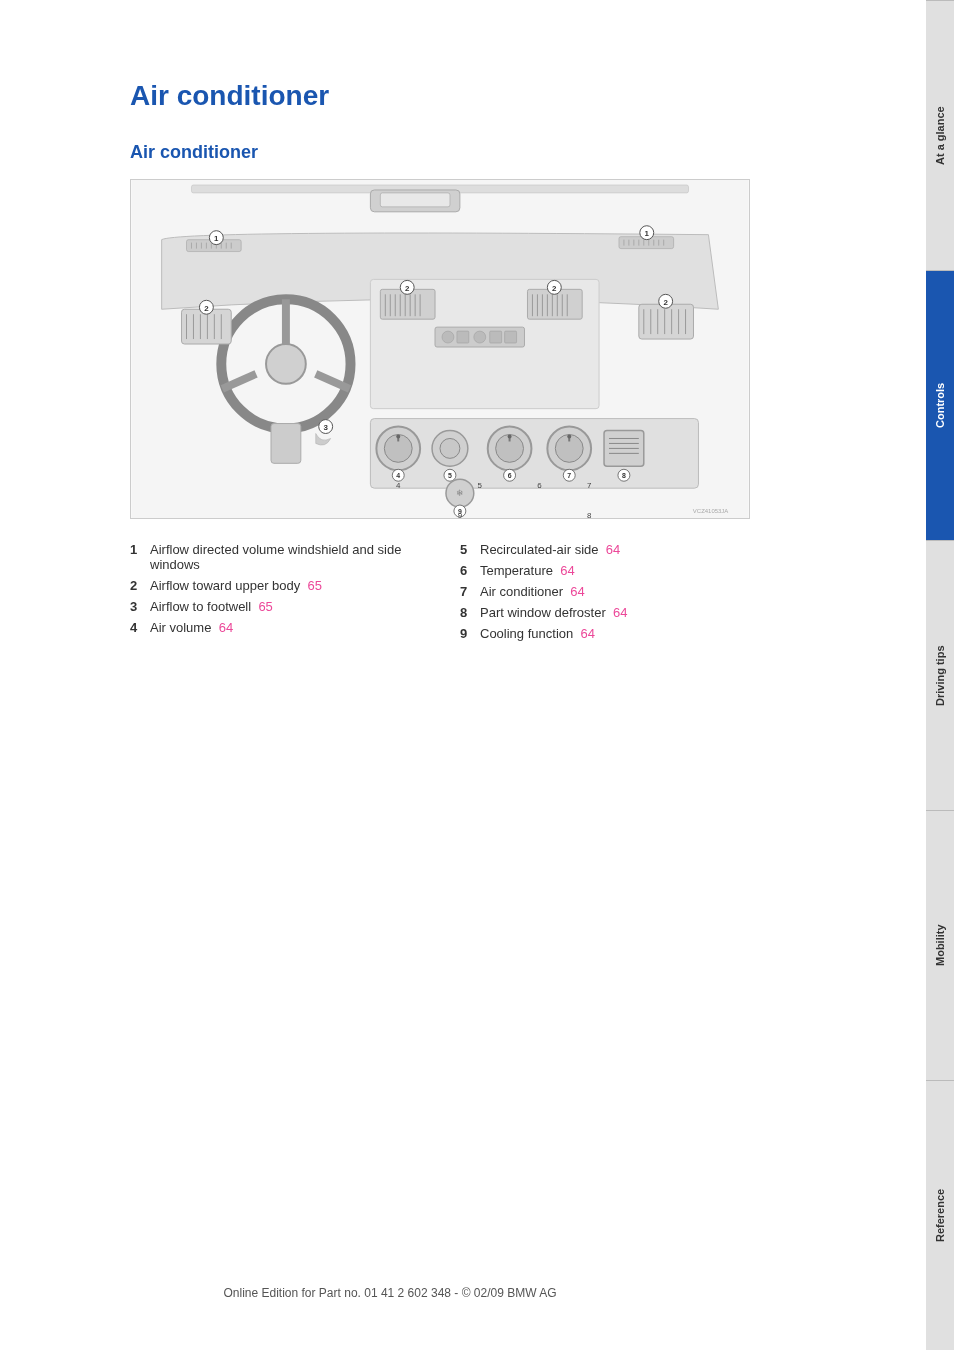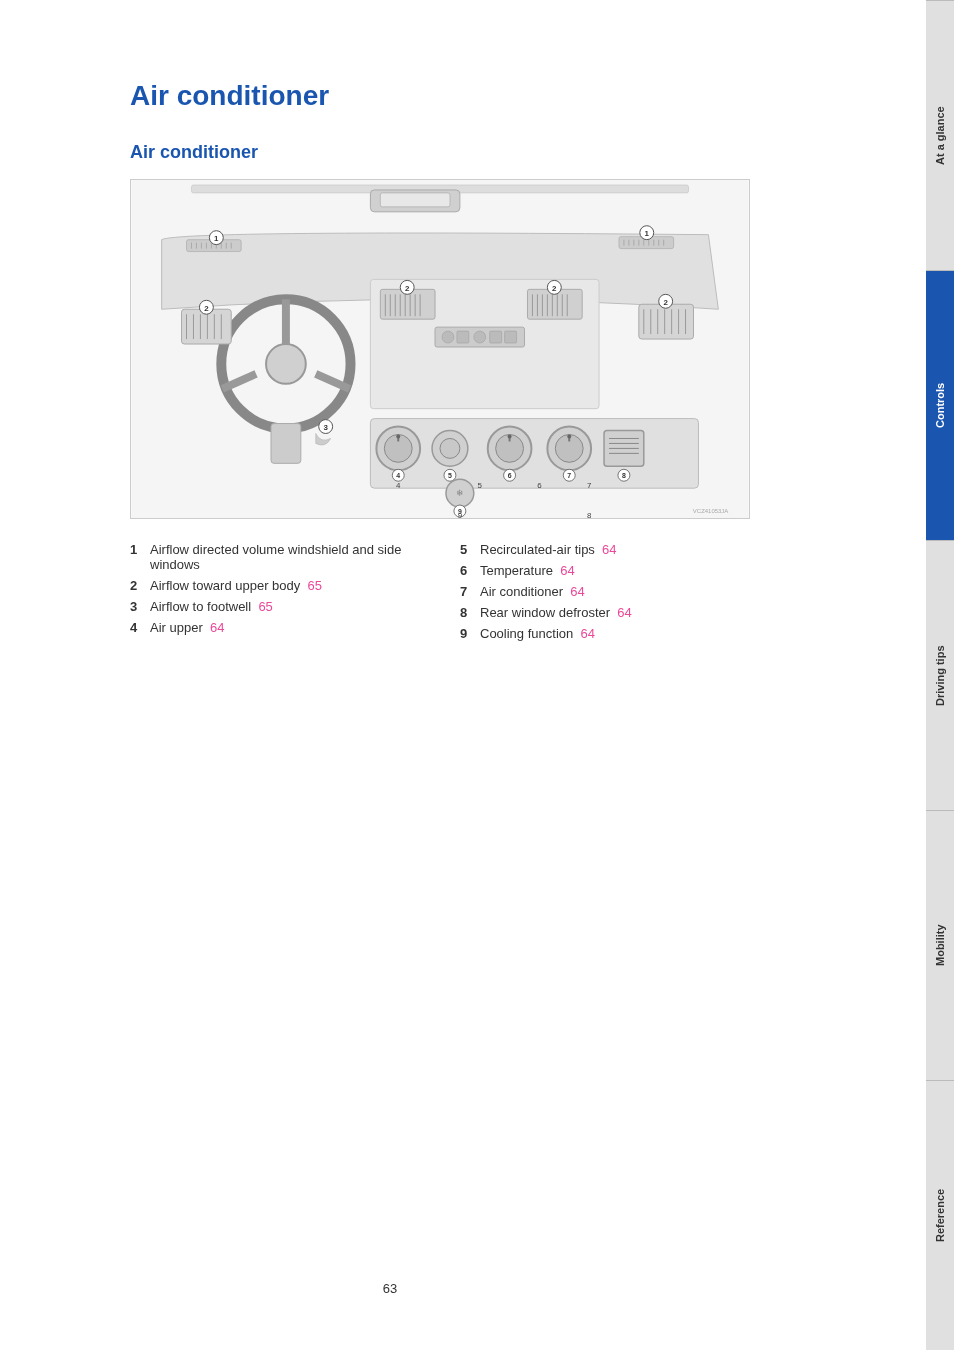--- a/index.html
+++ b/index.html
@@ -332,67 +332,67 @@
         <div class="list-item">
           <span class="list-num">3</span>
           <span>
             <span>Airflow to footwell</span>
             &nbsp;<a class="list-link">65</a>
           </span>
         </div>
         <div class="list-item">
           <span class="list-num">4</span>
           <span>
-            <span>Air upper</span>
+            <span>Air volume</span>
             &nbsp;<a class="list-link">64</a>
           </span>
         </div>
       </div>
 
       <div>
         <div class="list-item">
           <span class="list-num">5</span>
           <span>
-            <span>Recirculated-air tips</span>
+            <span>Recirculated-air side</span>
             &nbsp;<a class="list-link">64</a>
           </span>
         </div>
         <div class="list-item">
           <span class="list-num">6</span>
           <span>
             <span>Temperature</span>
             &nbsp;<a class="list-link">64</a>
           </span>
         </div>
         <div class="list-item">
           <span class="list-num">7</span>
           <span>
             <span>Air conditioner</span>
             &nbsp;<a class="list-link">64</a>
           </span>
         </div>
         <div class="list-item">
           <span class="list-num">8</span>
           <span>
-            <span>Rear window defroster</span>
+            <span>Part window defroster</span>
             &nbsp;<a class="list-link">64</a>
           </span>
         </div>
         <div class="list-item">
           <span class="list-num">9</span>
           <span>
             <span>Cooling function</span>
             &nbsp;<a class="list-link">64</a>
           </span>
         </div>
       </div>
     </div>
 
     <div class="page-footer">
-      <div class="page-number">63</div>
+      <div>Online Edition for Part no. 01 41 2 602 348 - © 02/09 BMW AG</div>
     </div>
   </div>
 
   <div class="sidebar-tabs">
     <div class="tab-item">
       <span>At a glance</span>
     </div>
     <div class="tab-item active">
       <span>Controls</span>
     </div>

